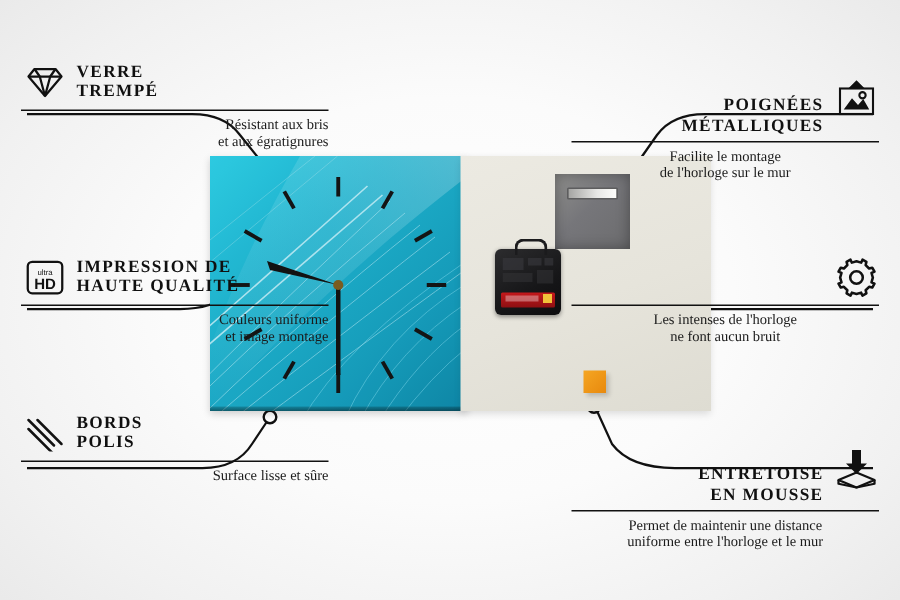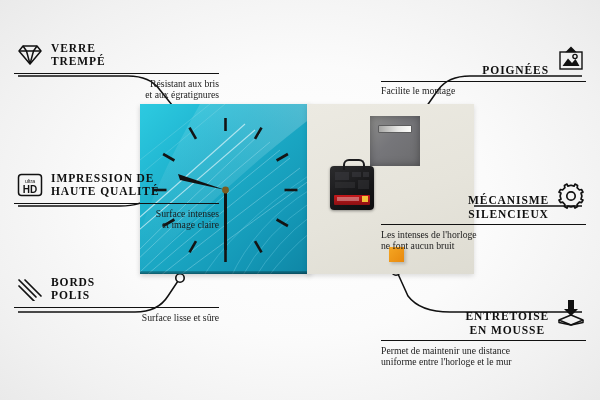--- a/index.html
+++ b/index.html
@@ -21,28 +21,28 @@
   .feat{position:absolute;width:205px;}
   .feat .hd{display:flex;align-items:center;gap:7px;}
   .feat.right .hd{flex-direction:row-reverse;}
   .ficon{width:30px;height:30px;flex:0 0 30px;display:flex;align-items:center;justify-content:flex-end;}
   .ficon svg{display:block;}
   .ftitle{
     font-family:"Liberation Serif",serif;
     font-weight:bold;font-size:11.5px;letter-spacing:.9px;
     color:#101010;line-height:13.5px;text-transform:uppercase;
   }
-  .feat.right .ftitle{text-align:center;margin-top:24px;}
+  .feat.right .ftitle{text-align:right;margin-top:24px;}
   .rule{height:1.4px;background:#111;margin:3px 0 3.5px 0;}
   .fdesc{
     font-size:9.7px;line-height:11.6px;color:#1b1b1b;
     font-family:"Liberation Serif",serif;
     text-align:right;
   }
-  .feat.right .fdesc{text-align:left;}
+  .feat.right .fdesc{text-align:center;}
 
   .f-verre{left:14px;top:40px;}
   .f-impr {left:14px;top:170px;}
   .f-bords{left:14px;top:274px;}
   .f-poign{left:381px;top:40px;}
   .f-meca {left:381px;top:170px;}
   .f-entre{left:381px;top:286px;}
 
   
   #product{position:absolute;left:140px;top:104px;width:320px;height:175px;}
@@ -248,22 +248,22 @@
           <text x="14" y="20.5" font-family="Liberation Sans, sans-serif" font-size="10" font-weight="bold" text-anchor="middle" fill="#111">HD</text>
         </svg>
       </span>
       <span class="ftitle">
         <span>IMPRESSION DE</span><br>
         <span>HAUTE QUALITÉ</span>
       </span>
     </div>
     <div class="rule"></div>
     <div class="fdesc">
-      <span>Surface intenses</span><br>
-      <span>et image claire</span>
+      <span>Couleurs uniforme</span><br>
+      <span>et image montage</span>
     </div>
   </div>
 
   <div class="feat f-bords">
     <div class="hd">
       <span class="ficon">
         <svg width="28" height="24" viewBox="0 0 28 24">
           <g stroke="#111" stroke-width="1.7" stroke-linecap="round">
             <line x1="3" y1="3" x2="20" y2="20"></line>
             <line x1="9" y1="3" x2="25" y2="19"></line>
@@ -289,45 +289,43 @@
           <g fill="none" stroke="#111" stroke-width="1.4">
             <path d="M15 1.5 L11 5.5 L19 5.5 Z" fill="#111"></path>
             <rect x="4" y="6" width="22" height="17"></rect>
             <path d="M6.5 20 L12 12.5 L16 17 L19.5 13 L23.5 20 Z" fill="#111" stroke="none"></path>
             <circle cx="19" cy="10.5" r="2.1"></circle>
           </g>
         </svg>
       </span>
       <span class="ftitle">
         <span>POIGNÉES</span><br>
+        <span>MÉTALLIQUES</span>
       </span>
     </div>
     <div class="rule"></div>
     <div class="fdesc">
       <span>Facilite le montage</span><br>
+      <span>de l'horloge sur le mur</span>
     </div>
   </div>
 
   <div class="feat right f-meca">
     <div class="hd">
       <span class="ficon">
         <svg width="30" height="28" viewBox="0 0 30 28">
           <g fill="none" stroke="#111" stroke-width="1.7" stroke-linejoin="round">
             <path d="M15 3.2 l3.1 .9 .9 -2.0 2.6 1.5 -.5 2.1 2.3 2.3 2.1 -.5 1.5 2.6 -2.0 .9
                      .9 3.1 -.9 3.1 2.0 .9 -1.5 2.6 -2.1 -.5 -2.3 2.3 .5 2.1 -2.6 1.5 -.9 -2.0
                      -3.1 .9 -3.1 -.9 -.9 2.0 -2.6 -1.5 .5 -2.1 -2.3 -2.3 -2.1 .5 -1.5 -2.6 2.0 -.9
                      -.9 -3.1 .9 -3.1 -2.0 -.9 1.5 -2.6 2.1 .5 2.3 -2.3 -.5 -2.1 2.6 -1.5 .9 2.0 Z"></path>
             <circle cx="15" cy="14" r="4.2"></circle>
           </g>
         </svg>
       </span>
-      <span class="ftitle">
-        <span>MÉCANISME</span><br>
-        <span>SILENCIEUX</span>
-      </span>
     </div>
     <div class="rule"></div>
     <div class="fdesc">
       <span>Les intenses de l'horloge</span><br>
       <span>ne font aucun bruit</span>
     </div>
   </div>
 
   <div class="feat right f-entre">
     <div class="hd">

